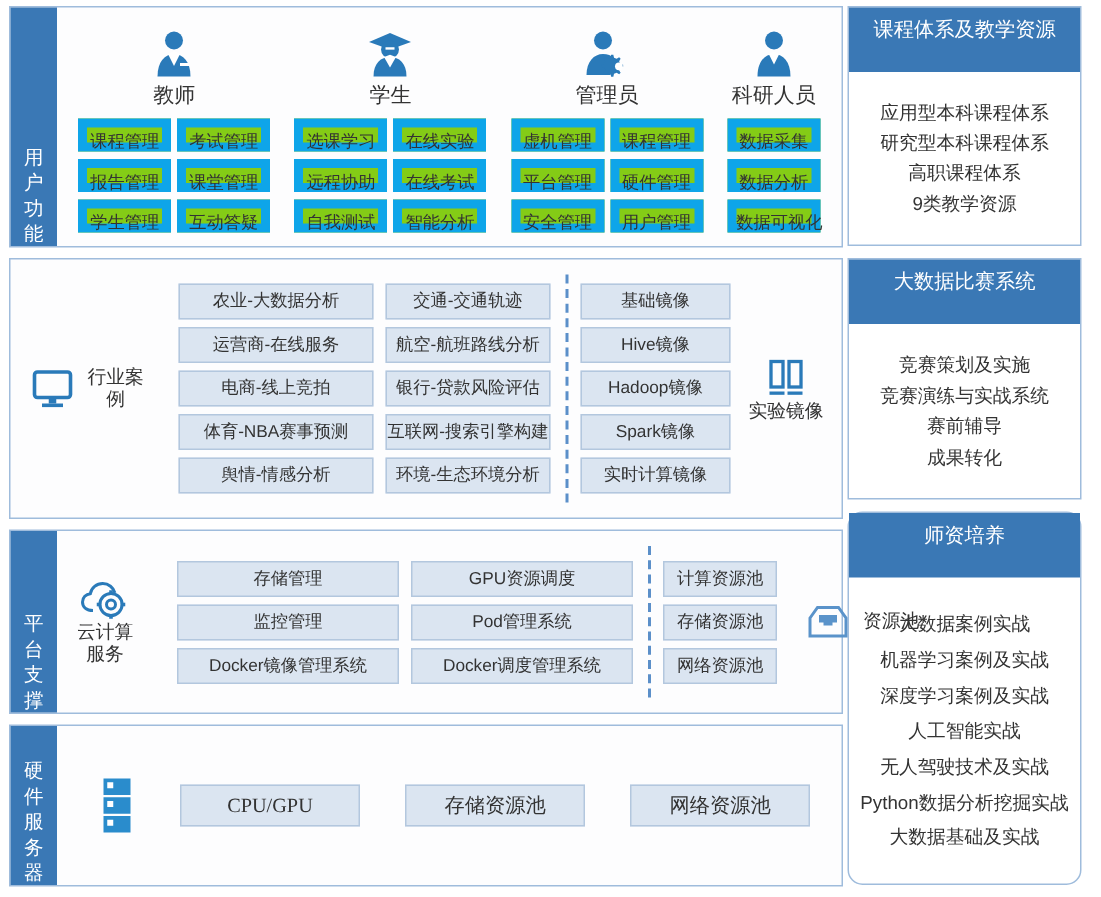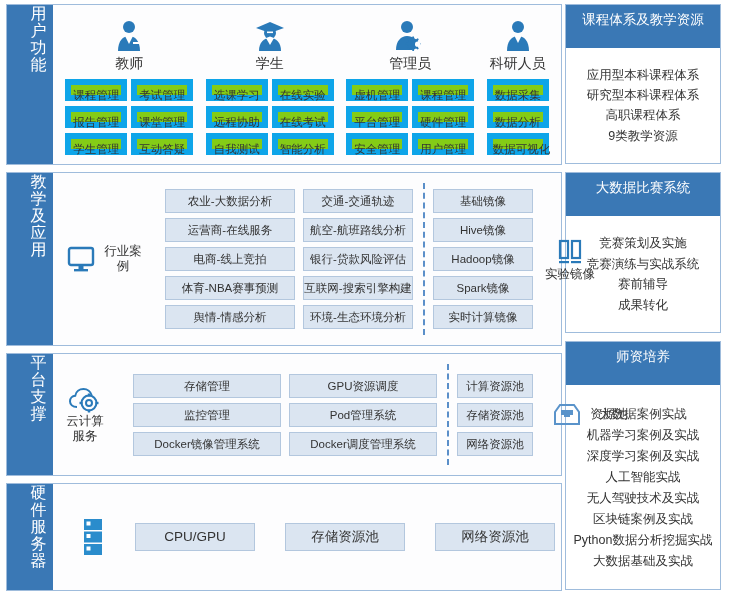--- a/index.html
+++ b/index.html
@@ -25,30 +25,29 @@
   }
   .sec-user{height:163px;}
   .sec-teach{height:176px;}
   .sec-plat{height:124px;}
   .sec-hw{height:109px;}
 
   .band{
     width:31px;
     background:#3a78b5;
     color:#ffffff;
-    font-size:16px;
+    font-size:13px;
     line-height:17px;
     display:flex;
-    align-items:flex-start;
+    align-items:flex-end;
     justify-content:center;
     text-align:center;
     letter-spacing:0;
     flex:0 0 31px;
     writing-mode:horizontal-tb;
-    padding-left:15px;
   }
   .band span{display:block;width:14px;word-break:break-all;}
 
   .sec-body{flex:1;position:relative;display:flex;align-items:center;padding:0 6px;box-sizing:border-box;}
 
   
   .roles{display:flex;width:100%;justify-content:space-around;align-items:center;padding-top:4px;}
   .role{display:flex;flex-direction:column;align-items:center;}
   .role-icon{height:34px;display:flex;align-items:flex-end;justify-content:center;}
   .role-name{font-size:14px;color:#333;margin:3px 0 6px;}
@@ -85,21 +84,21 @@
   .w-plat{width:148px;}
   .w-pool{width:76px;}
   .w-hw{width:120px;height:28px;line-height:26px;font-size:13.5px;}
 
   .vdash{
     width:0;border-left:2px dashed #5b8fc9;
     align-self:stretch;margin:10px 8px 10px 10px;
   }
 
   
-  .hw-row{display:flex;align-items:center;width:100%;gap:30px;padding-left:22px;}
+  .hw-row{display:flex;align-items:center;width:100%;gap:30px;padding-left:22px;font-family:Liberation Serif, serif;}
 
   
   .right-col{width:164px;padding:4px 5px 0 3px;box-sizing:border-box;display:flex;flex-direction:column;}
   .panel{
     border:1px solid #9fbcdc;
     background:#ffffff;
     box-sizing:border-box;
     margin-bottom:8px;
     display:flex;flex-direction:column;
   }
@@ -109,21 +108,21 @@
     height:43px;line-height:29px;
   }
   .panel-body{
     flex:1;display:flex;flex-direction:column;
     justify-content:space-evenly;align-items:center;
     padding:17px 2px;
   }
   .panel-item{font-size:12.5px;color:#333;text-align:center;line-height:20px;white-space:nowrap;}
   .p-course{height:160px;}
   .p-race{height:162px;}
-  .p-train{height:249px;}
+  .p-train{height:249px;border-radius:10px;}
 
   svg{display:block;}
 </style>
 </head>
 <body>
 
 <div class="page">
 
   <div class="left-col">
 
@@ -223,23 +222,20 @@
                 <div class="wbtn">数据可视化</div>
               </div>
             </div>
           </div>
 
         </div>
       </div>
     </div>
 
     <div class="section sec-teach">
-      <div class="band">
-        <span>教学及应用</span>
-      </div>
       <div class="sec-body">
 
         <div class="grp">
           <div class="grp-icon">
             <svg width="30" height="30" viewBox="0 0 30 30">
               <rect x="3" y="4" width="24" height="17" rx="2" fill="none" stroke="#2a7ab9" stroke-width="2.4"></rect>
               <rect x="12.5" y="21" width="5" height="4" fill="#2a7ab9"></rect>
               <rect x="8" y="25" width="14" height="2.4" fill="#2a7ab9"></rect>
             </svg>
           </div>
@@ -393,21 +389,20 @@
     </div>
 
     <div class="panel p-train">
       <div class="panel-head">师资培养</div>
       <div class="panel-body">
         <div class="panel-item">大数据案例实战</div>
         <div class="panel-item">机器学习案例及实战</div>
         <div class="panel-item">深度学习案例及实战</div>
         <div class="panel-item">人工智能实战</div>
         <div class="panel-item">无人驾驶技术及实战</div>
-        <div class="panel-item">区块链案例及实战</div>
         <div class="panel-item">Python数据分析挖掘实战</div>
         <div class="panel-item">大数据基础及实战</div>
       </div>
     </div>
 
   </div>
 
 </div>
 
 </body></html>

